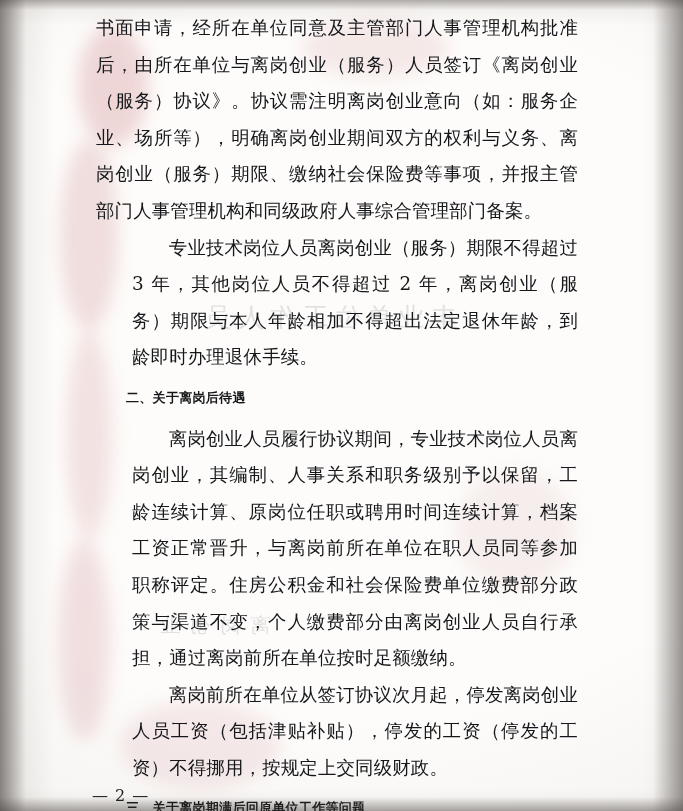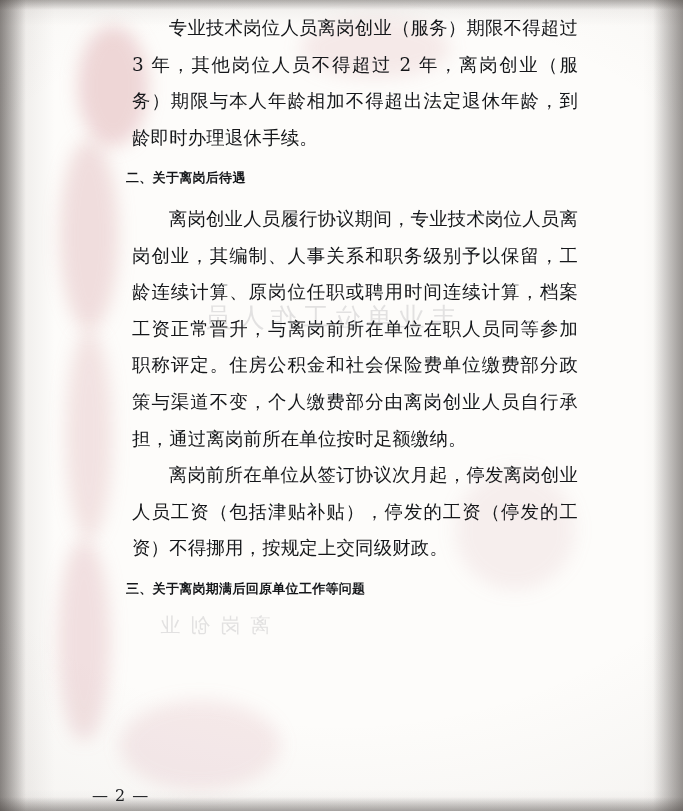--- a/index.html
+++ b/index.html
@@ -114,20 +114,21 @@
   <div class="blotch" style="left:58px; top:540px; width:52px; height:200px; background:rgba(196,110,118,0.20);"></div>
   <div class="blotch" style="left:300px; top:18px; width:150px; height:60px; background:rgba(200,118,124,0.14);"></div>
   <div class="blotch" style="left:455px; top:470px; width:120px; height:120px; background:rgba(190,120,125,0.10);"></div>
   <div class="blotch" style="left:120px; top:700px; width:160px; height:90px; background:rgba(196,112,120,0.13);"></div>
 
   <div class="ghost" style="left:200px; top:300px;">丰业单位工作人员</div>
   <div class="ghost" style="left:150px; top:612px; font-size:20px; letter-spacing:10px;">离岗创业</div>
 
   <div id="content">
 
+    <p class="para">书面申请，经所在单位同意及主管部门人事管理机构批准后，由所在单位与离岗创业（服务）人员签订《离岗创业（服务）协议》。协议需注明离岗创业意向（如：服务企业、场所等），明确离岗创业期间双方的权利与义务、离岗创业（服务）期限、缴纳社会保险费等事项，并报主管部门人事管理机构和同级政府人事综合管理部门备案。</p>
 
     <p class="para indent">专业技术岗位人员离岗创业（服务）期限不得超过 3 年，其他岗位人员不得超过 2 年，离岗创业（服务）期限与本人年龄相加不得超出法定退休年龄，到龄即时办理退休手续。</p>
 
     <h2 class="heading">二、关于离岗后待遇</h2>
 
     <p class="para indent">离岗创业人员履行协议期间，专业技术岗位人员离岗创业，其编制、人事关系和职务级别予以保留，工龄连续计算、原岗位任职或聘用时间连续计算，档案工资正常晋升，与离岗前所在单位在职人员同等参加职称评定。住房公积金和社会保险费单位缴费部分政策与渠道不变，个人缴费部分由离岗创业人员自行承担，通过离岗前所在单位按时足额缴纳。</p>
 
     <p class="para indent">离岗前所在单位从签订协议次月起，停发离岗创业人员工资（包括津贴补贴），停发的工资（停发的工资）不得挪用，按规定上交同级财政。</p>
 
     <h2 class="heading">三、关于离岗期满后回原单位工作等问题</h2>

